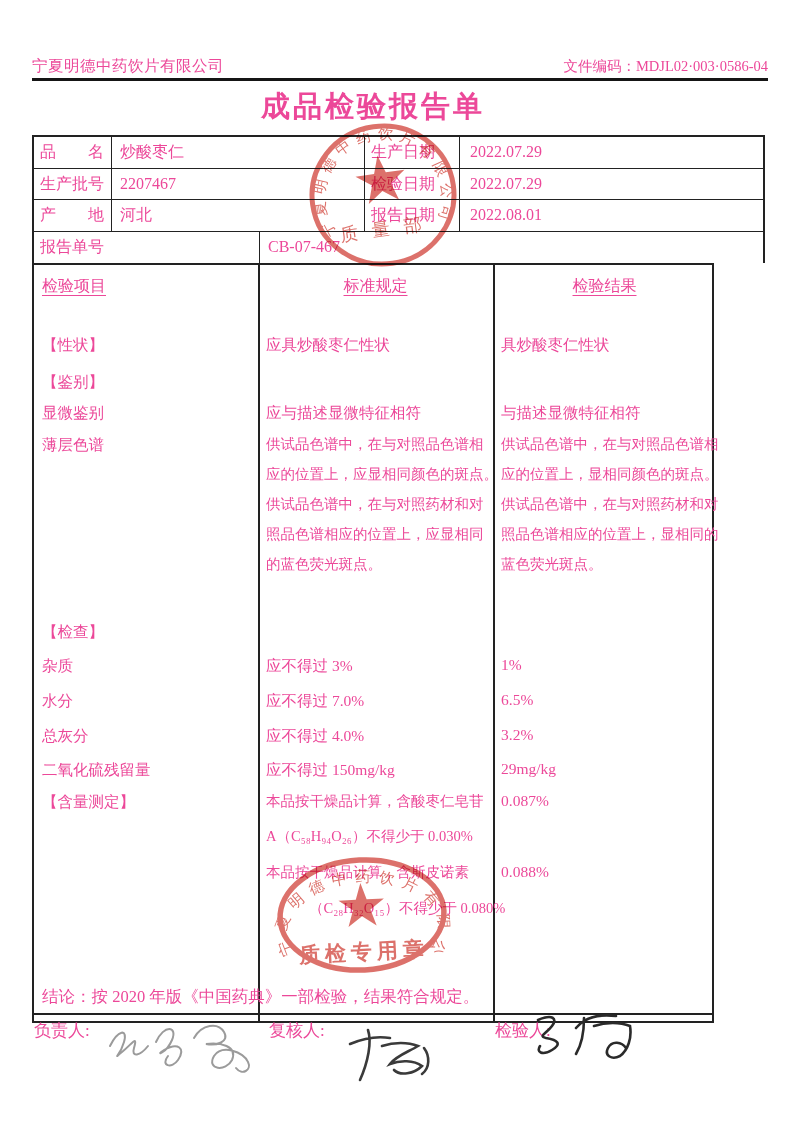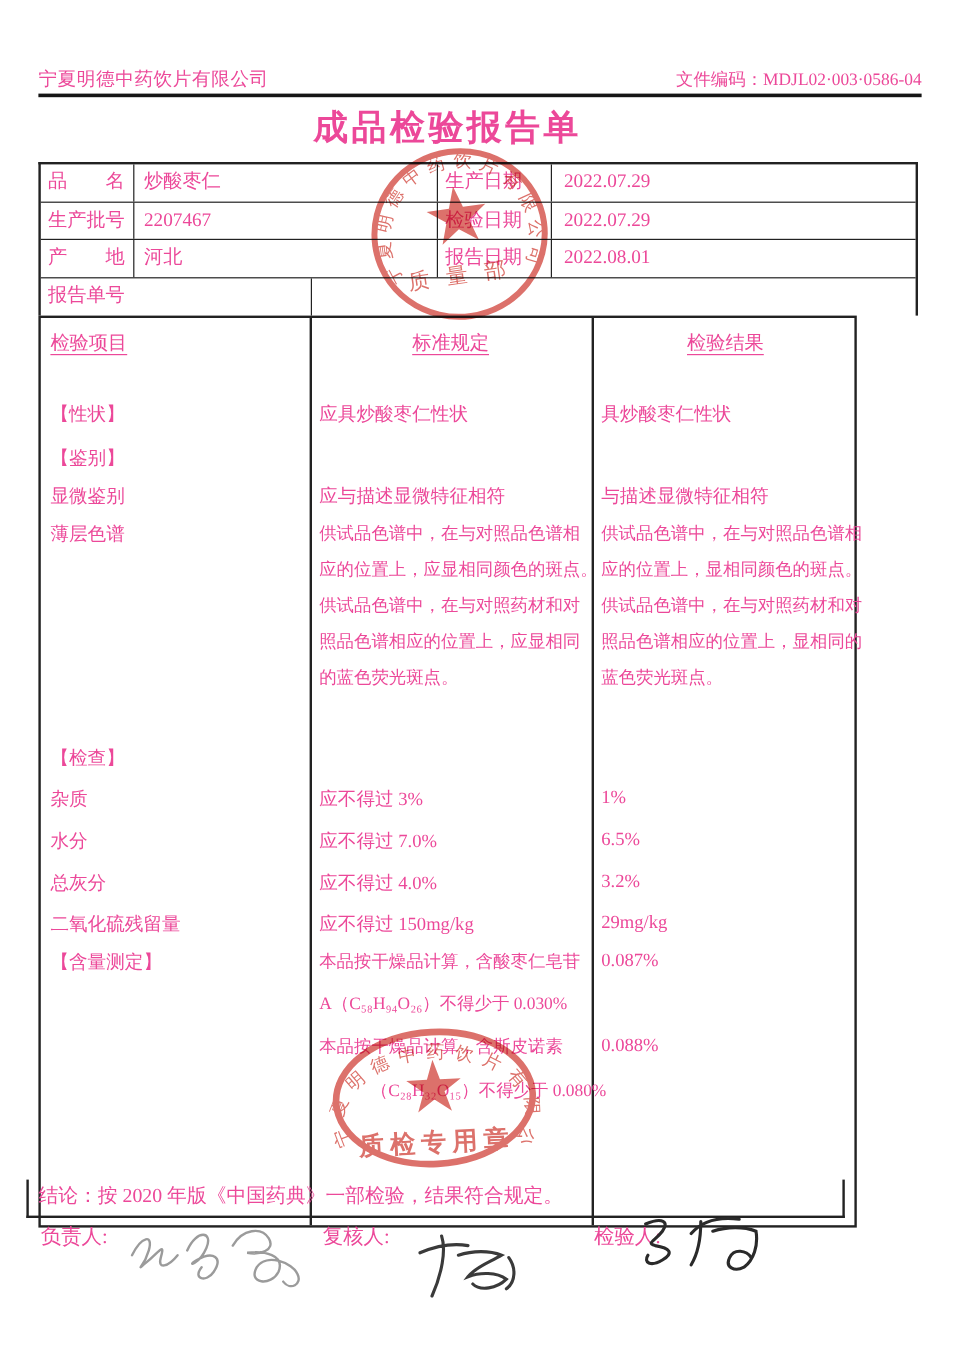--- a/index.html
+++ b/index.html
@@ -41,21 +41,21 @@
   .col1 { left:8px; }
   .col2 { left:232px; }
   .col3 { left:467px; }
   .para { font-size:14.5px; }
   
   .r-xz  { top:70px; }  .r-jb  { top:107px; } .r-xw  { top:138px; }
   .r-bc  { top:170px; } .r-bc2 { top:200px; } .r-bc3 { top:230px; } .r-bc4 { top:260px; } .r-bc5 { top:290px; }
   .r-jc  { top:357px; } .r-zz  { top:391px; } .r-sf  { top:426px; } .r-zh  { top:461px; } .r-eo  { top:495px; }
   .r-hl  { top:527px; } .r-hl2 { top:562px; } .r-hl3 { top:598px; } .r-hl4 { top:634px;margin-left:43px; }
   
-  .conclusion { position:absolute; left:22px; top:983px; width:682px; height:32px;
+  .conclusion { position:absolute; left:32px; top:983px; width:682px; height:32px;
                 border:2px solid #222; border-top:none; line-height:28px;
                 padding-left:8px; font-size:16.5px; white-space:nowrap; }
   
   .sig-label { position:absolute; top:1019px; font-size:17px; }
   .sig-1 { left:34px; } .sig-2 { left:269px; } .sig-3 { left:495px; }
   .sig-svg { position:absolute; }
   .sigsvg-1 { left:98px;  top:1012px; }
   .sigsvg-2 { left:338px; top:1022px; }
   .sigsvg-3 { left:524px; top:1006px; }
   
@@ -87,20 +87,21 @@
       <div class="ttcell c-val2">2022.07.29</div>
     </div>
     <div class="ttrow">
       <div class="ttcell c-lab1">产　　地</div>
       <div class="ttcell c-val1">河北</div>
       <div class="ttcell c-lab2">报告日期</div>
       <div class="ttcell c-val2">2022.08.01</div>
     </div>
     <div class="ttrow last">
       <div class="ttcell c-rlab">报告单号</div>
+      <div class="ttcell c-rval">CB-07-467</div>
     </div>
   </div>
 
   <div class="main-table">
     <div class="vline vl-1"></div>
     <div class="vline vl-2"></div>
 
     <div class="mt-h mt-h1">检验项目</div>
     <div class="mt-h mt-h3">检验结果</div>
     <div class="mt-h mt-h2">标准规定</div>

